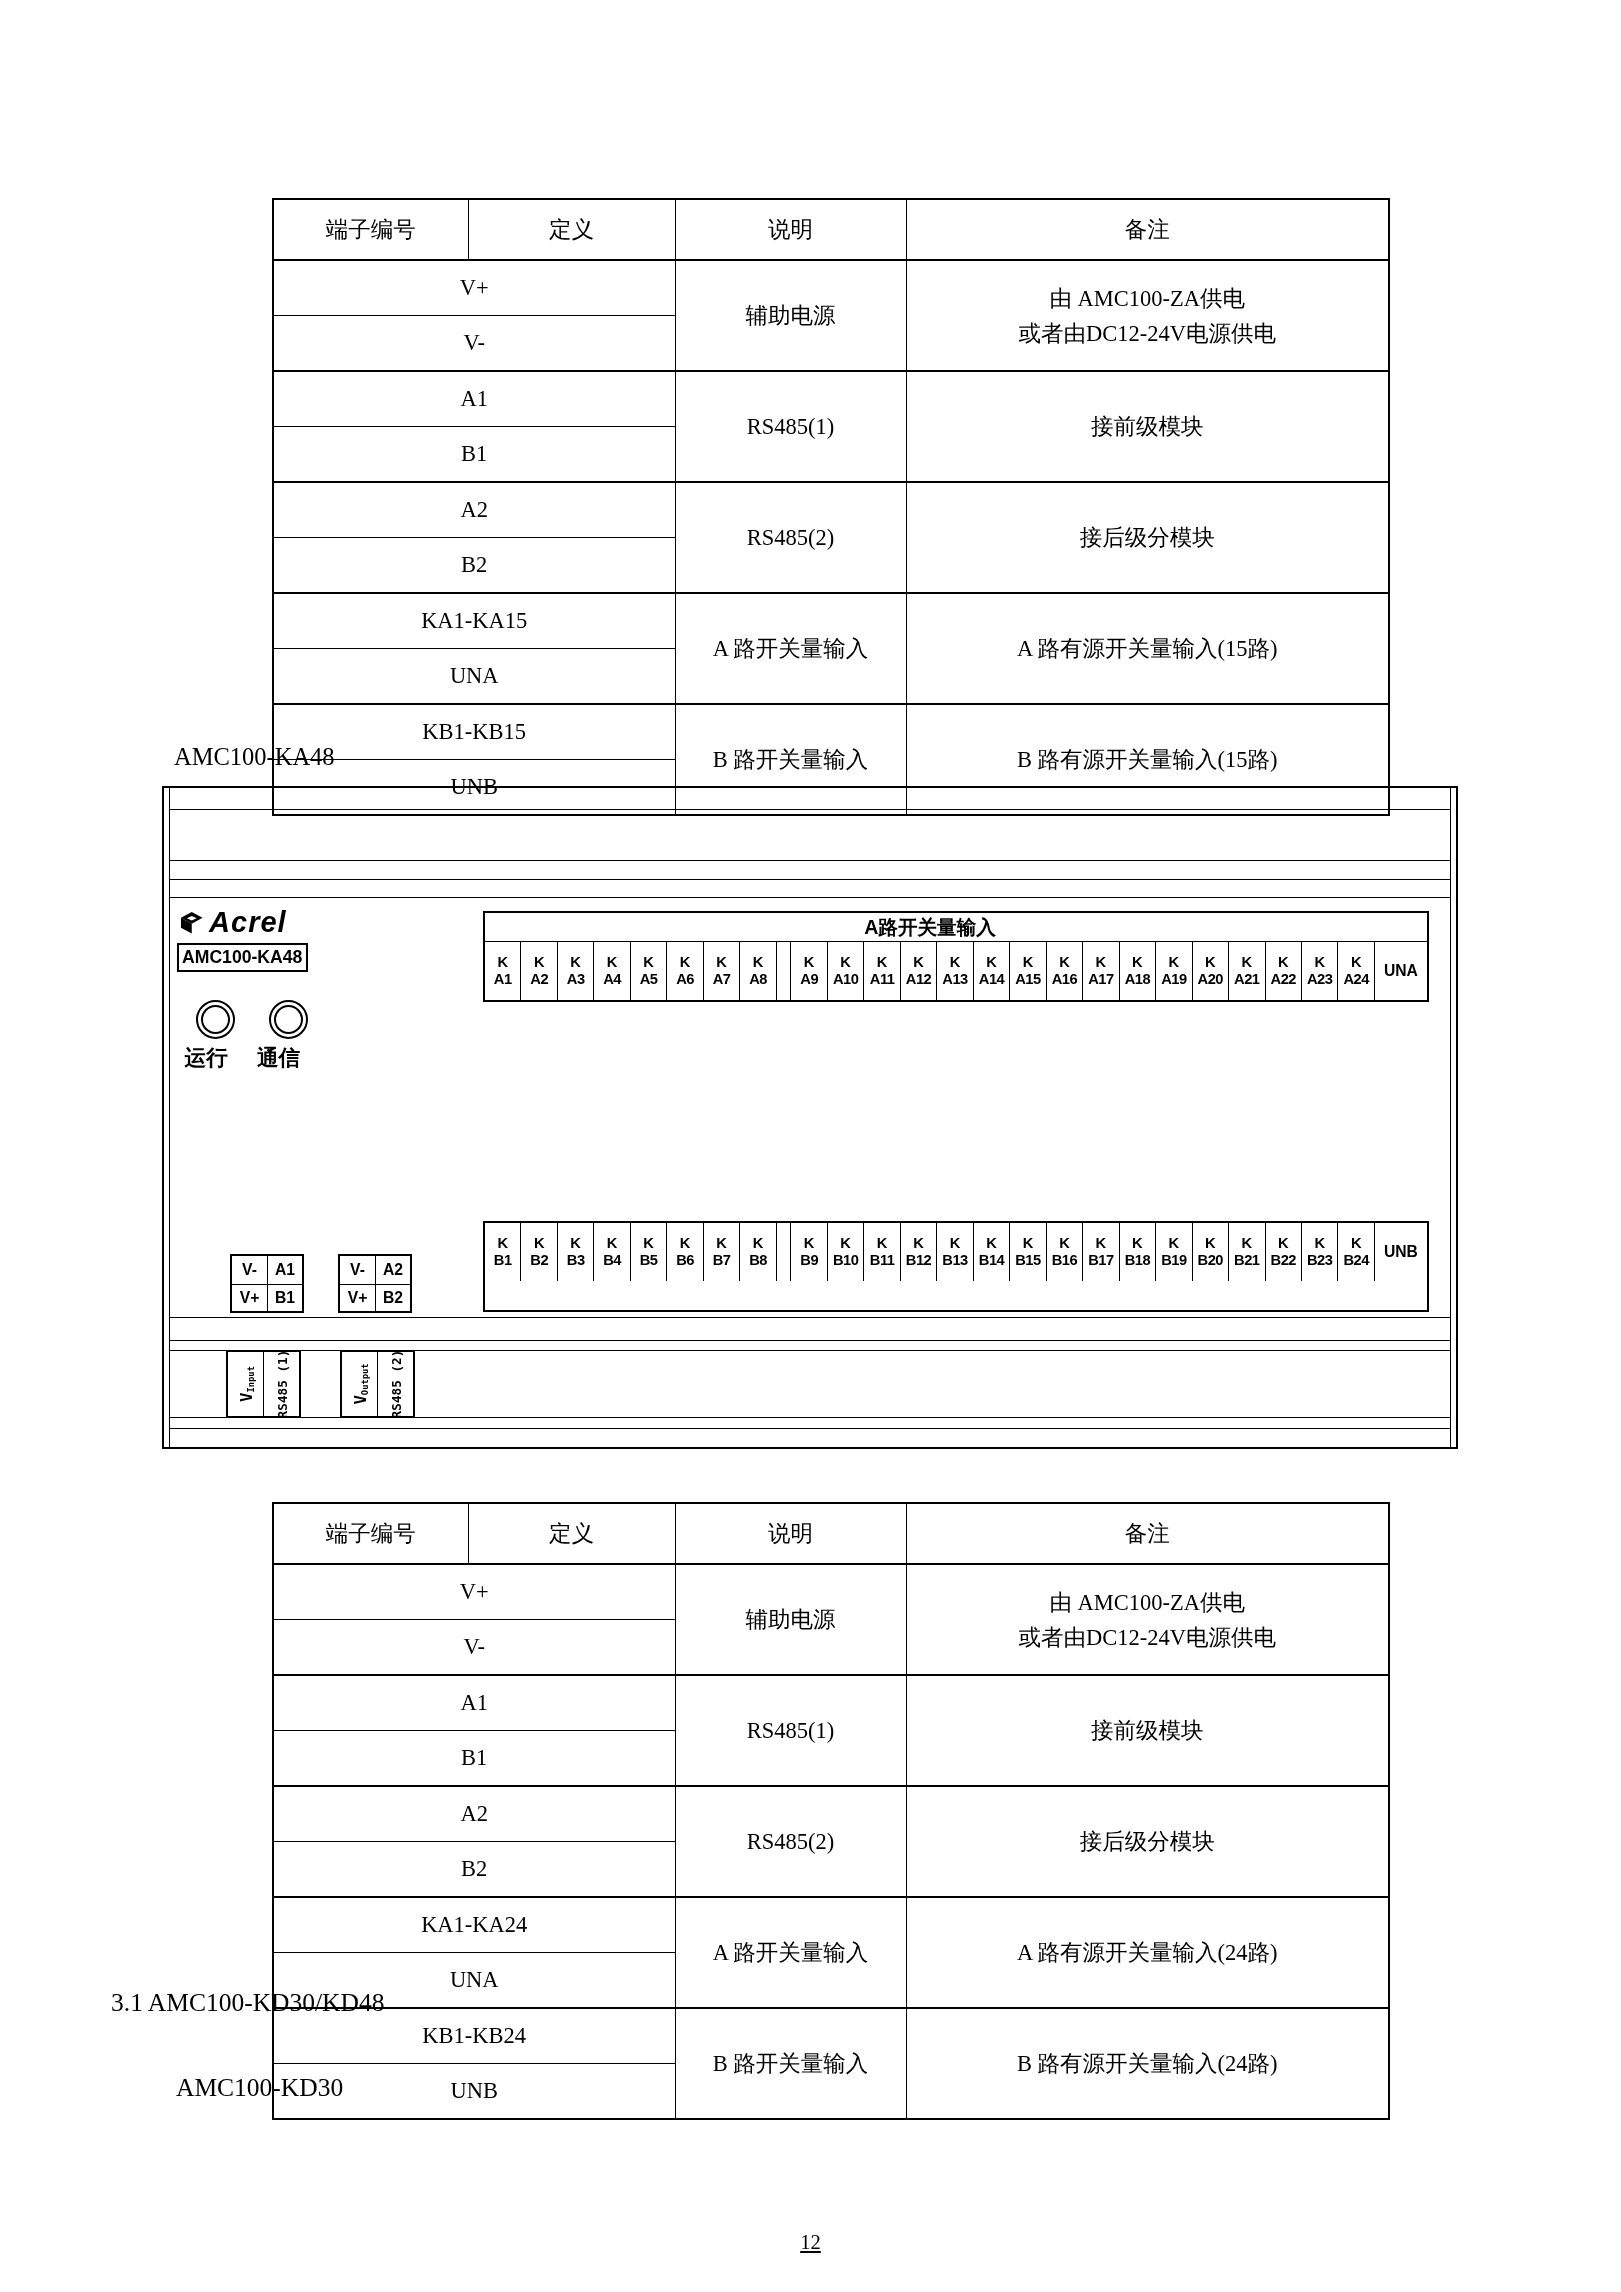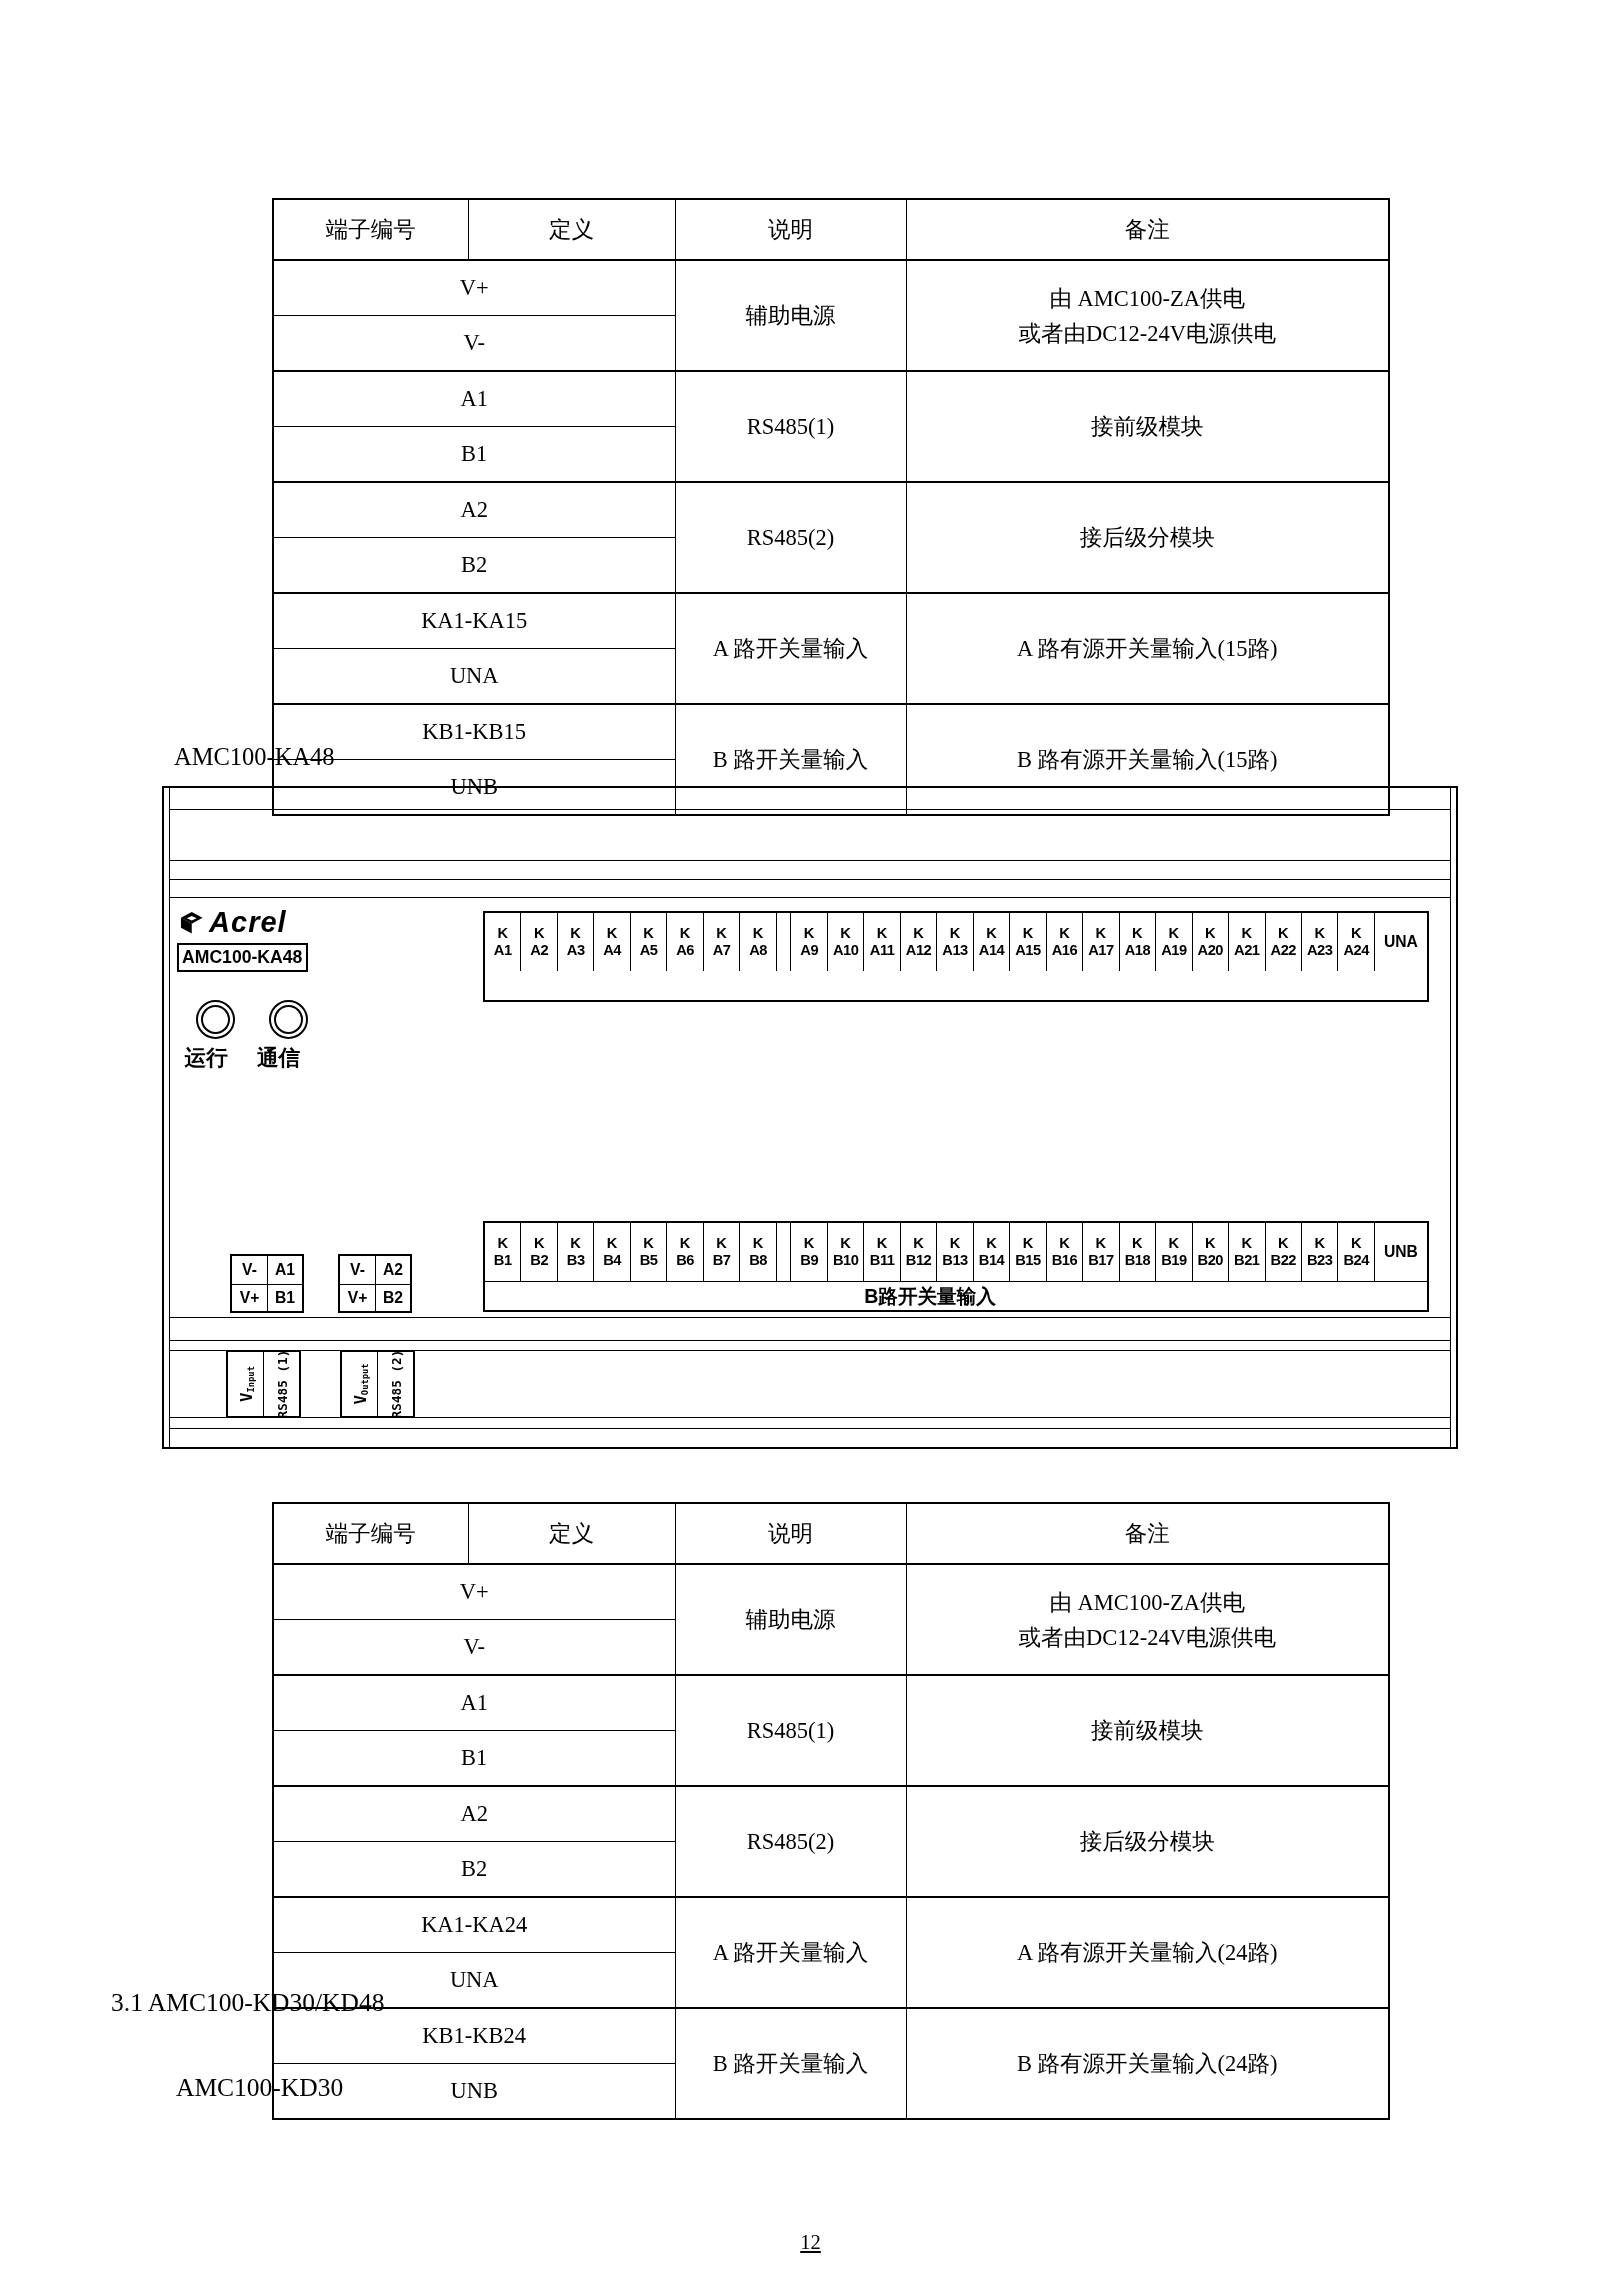--- a/index.html
+++ b/index.html
@@ -191,20 +191,21 @@
     <div class="led" id="led-run">
         <div class="led-inner"></div>
       </div>
     <div class="led" id="led-comm">
         <div class="led-inner"></div>
       </div>
     <div class="led-label" id="led-run-label">运行</div>
     <div class="led-label" id="led-comm-label">通信</div>
 
     <div class="strip" id="strip-a">
+      <div class="strip-header">A路开关量输入</div>
       <div class="strip-cells" id="strip-a-cells">
           <div class="tcell">
             <div class="tk">K</div>
             <div class="tl">A1</div>
           </div>
           <div class="tcell">
             <div class="tk">K</div>
             <div class="tl">A2</div>
           </div>
           <div class="tcell">
@@ -394,21 +395,20 @@
           <div class="tcell">
             <div class="tk">K</div>
             <div class="tl">B23</div>
           </div>
           <div class="tcell">
             <div class="tk">K</div>
             <div class="tl">B24</div>
           </div>
           <div class="tcommon">UNB</div>
         </div>
-      <div class="strip-header">B路开关量输入</div>
     </div>
 
     <div class="commblock" id="comm-block-1">
         <div>V-</div>
         <div>A1</div>
         <div>V+</div>
         <div>B1</div>
       </div>
     <div class="commblock" id="comm-block-2">
         <div>V-</div>

